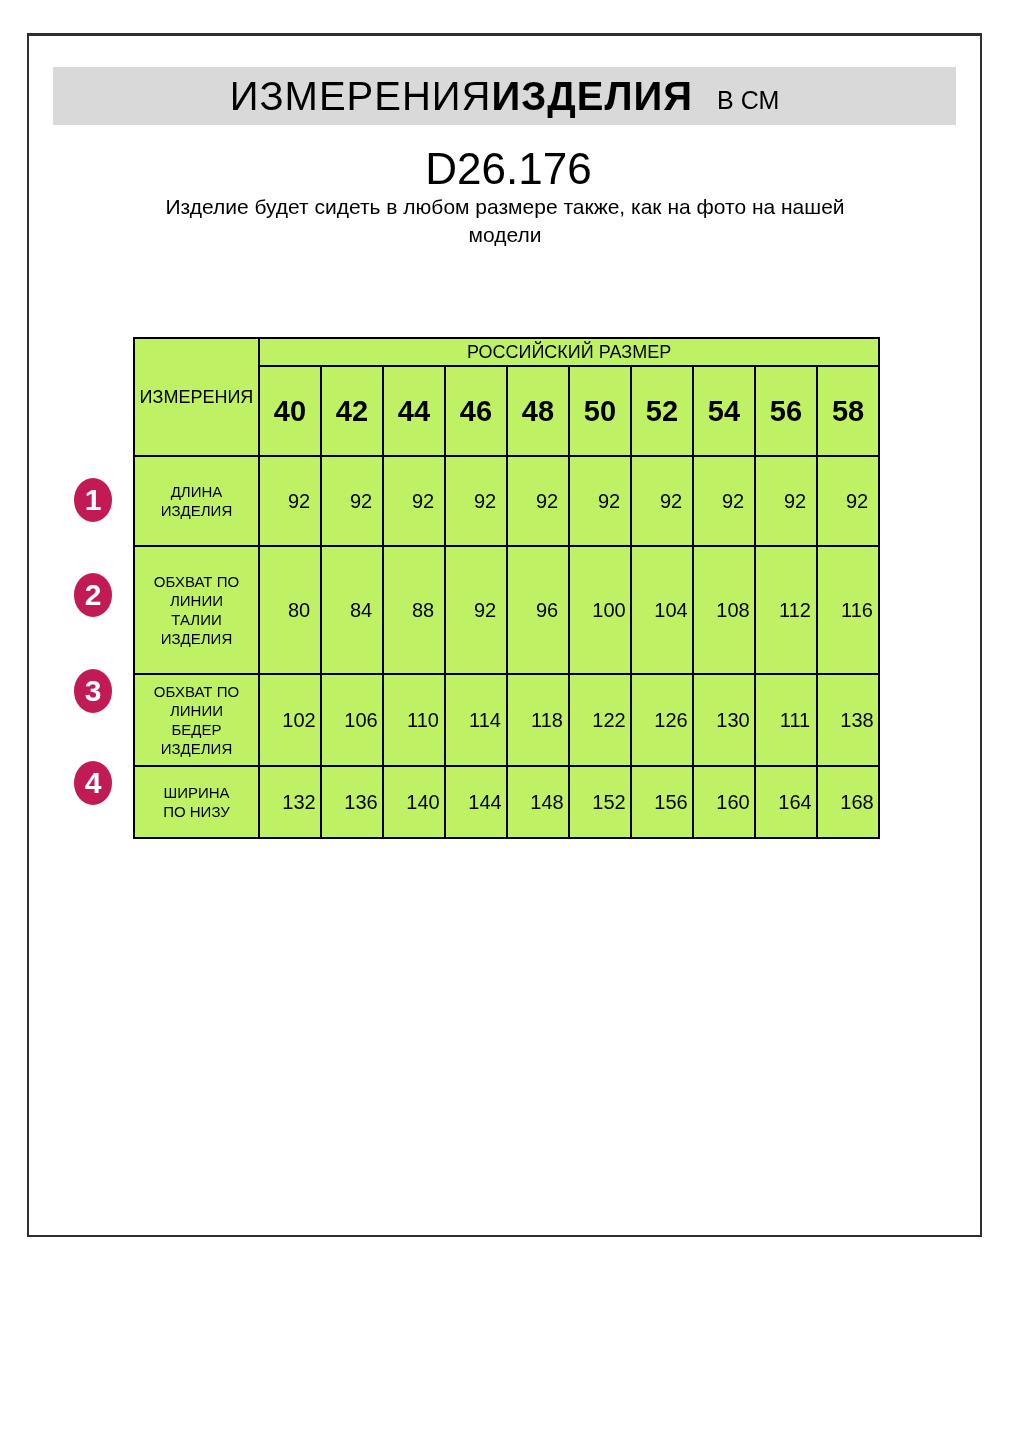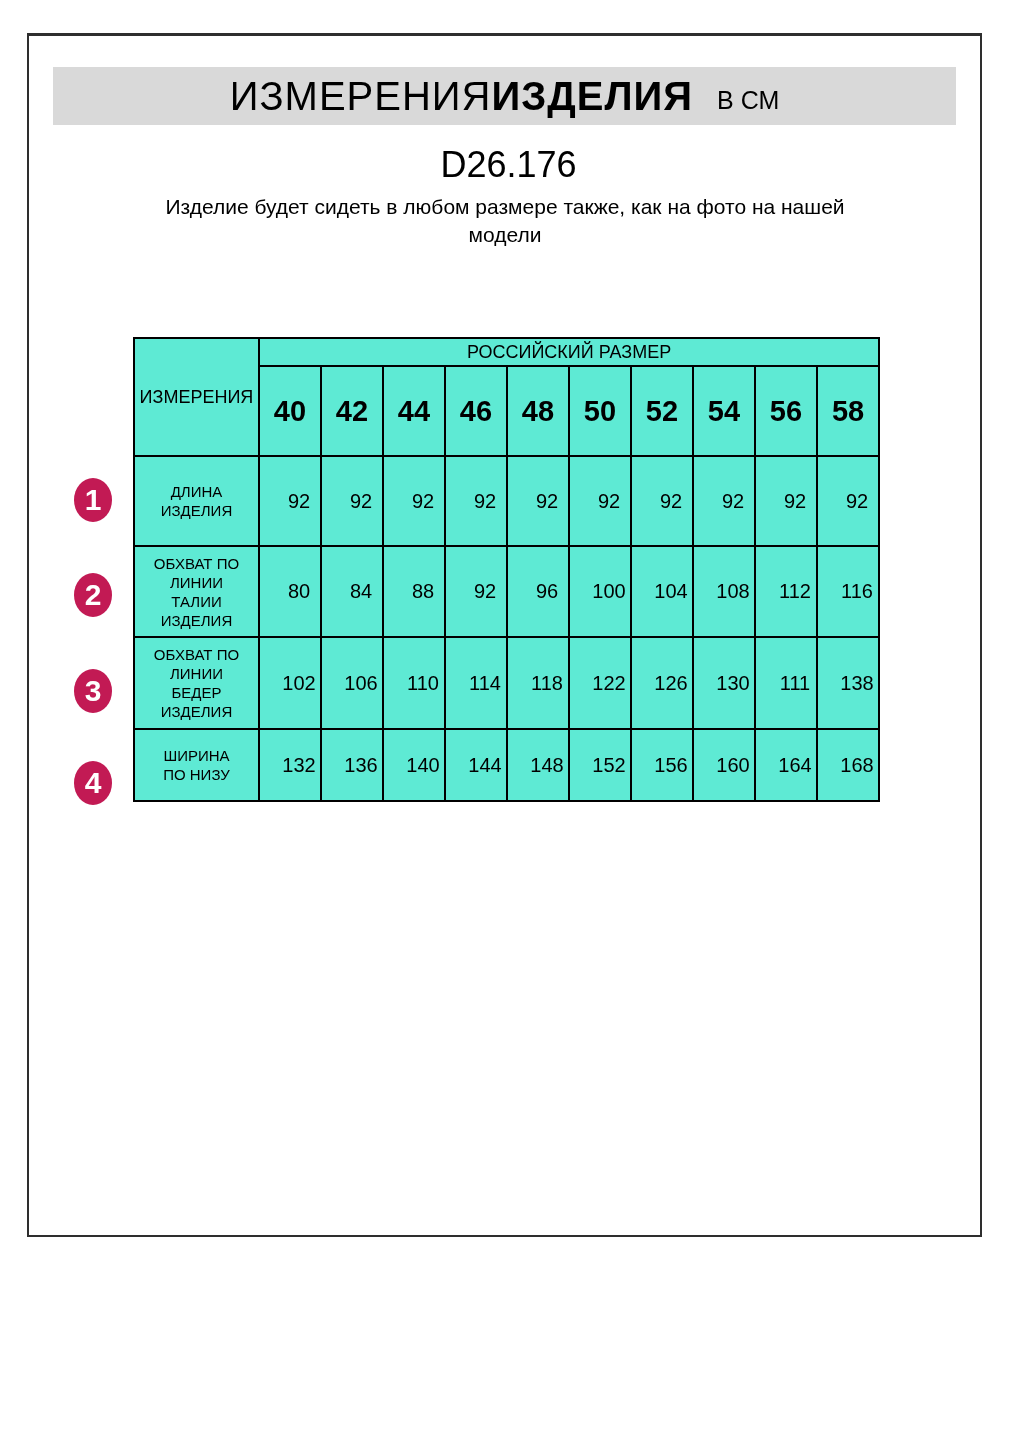--- a/index.html
+++ b/index.html
@@ -36,21 +36,21 @@
     white-space: nowrap;
   }
   .title-bar .t-reg  { font-size: 40px; font-weight: 400; letter-spacing: 1px; align-self: center; }
   .title-bar .t-bold { font-size: 40px; font-weight: 700; letter-spacing: 1px; align-self: center; }
   .title-bar .t-unit { font-size: 25px; font-weight: 400; margin-left: 24px; align-self: center; padding-top: 8px; }
   .product-code {
     position: absolute;
     left: 27px; top: 144px;
     width: 955px;
     text-align: center;
-    font-size: 36px;
+    font-size: 44px;
     font-weight: 400;
     padding-left: 8px;
   }
   .description {
     position: absolute;
     left: 132px; top: 193px;
     width: 746px;
     text-align: center;
     font-size: 21px;
     line-height: 28px;
@@ -60,29 +60,29 @@
     position: absolute;
     left: 133px; top: 337px;
     width: 745px;
     border-collapse: collapse;
     table-layout: fixed;
   }
   table.size-table td {
     border: 2px solid var(--line);
     text-align: center;
     vertical-align: middle;
-    background: #5eead4;
+    background: #bef264;
   }
   td.c-meas   { font-size: 18px; }
   td.c-group  { font-size: 18px; height: 28px; }
   tr.r-sizes td { font-size: 29px; font-weight: 700; height: 90px; }
   td.c-label  { font-size: 15px; line-height: 19px; padding: 0 17px; }
   td.c-val    { font-size: 20px; padding-left: 18px; }
   tr.r-d1 td { height: 90px; }
-  tr.r-d2 td { height: 91px; }
+  tr.r-d2 td { height: 128px; }
   tr.r-d3 td { height: 92px; }
   tr.r-d4 td { height: 72px; }
   .badge {
     position: absolute;
     left: 74px;
     width: 38px; height: 44px;
     background: var(--badge);
     border-radius: 50%;
     color: #fff;
     font-size: 30px;

